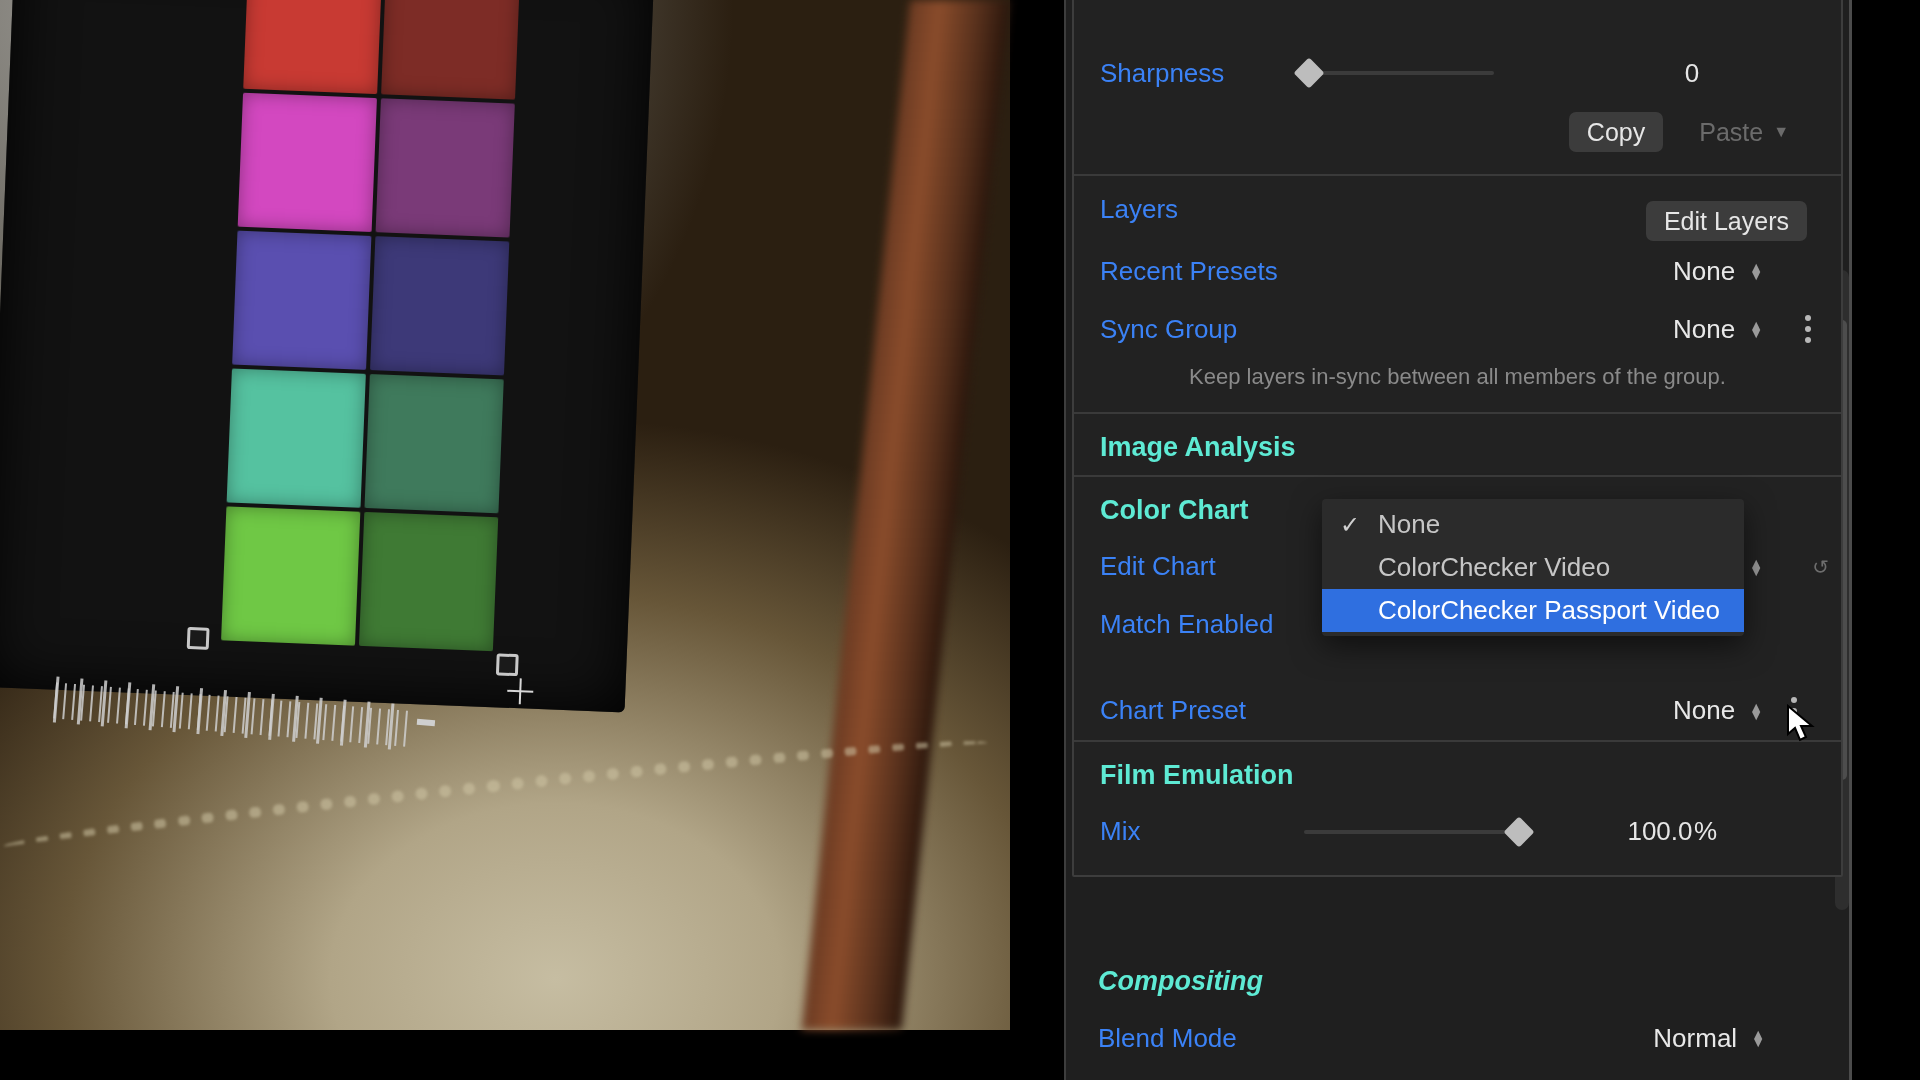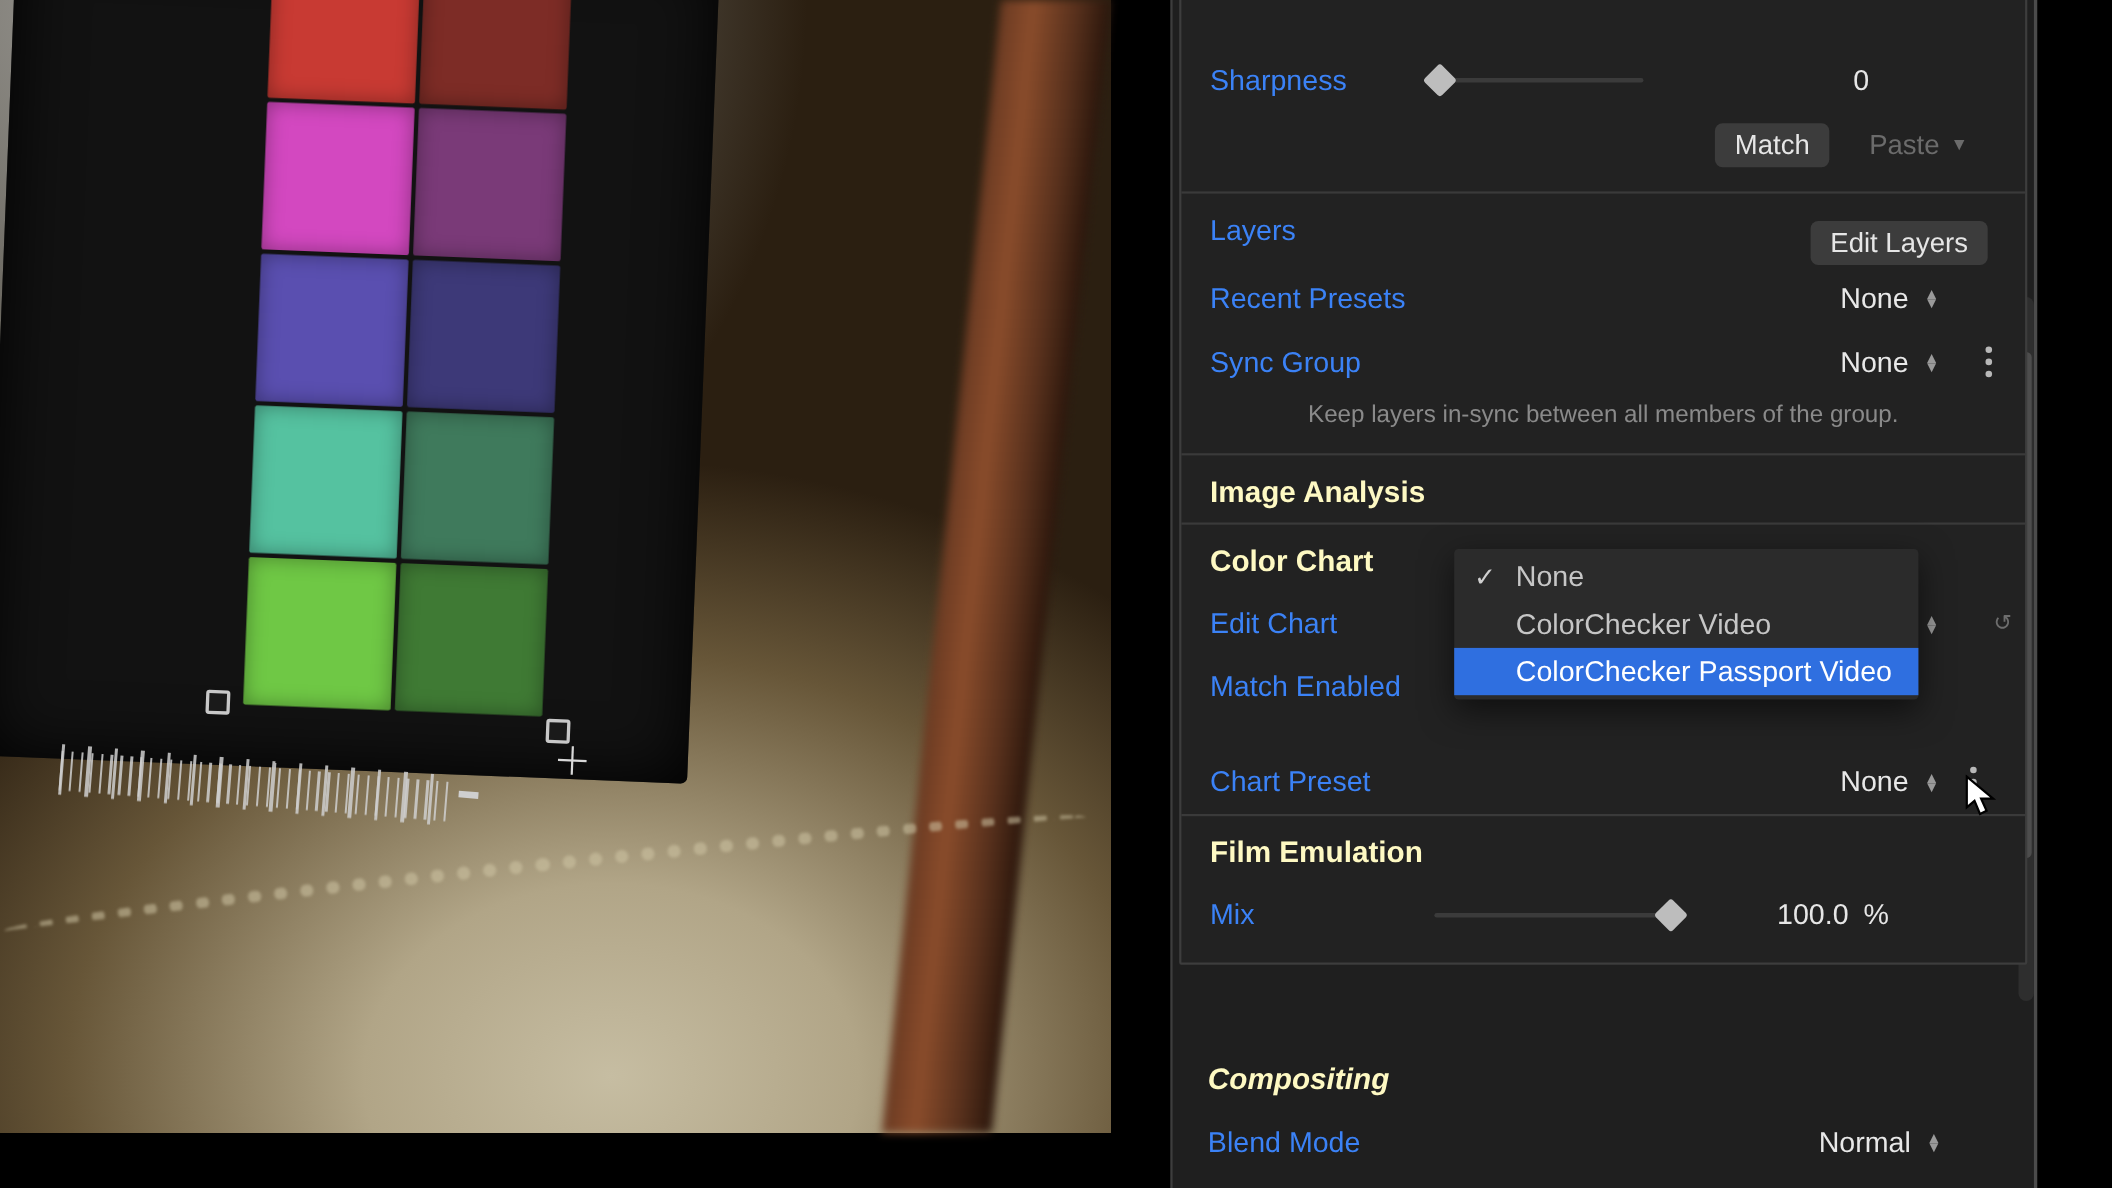--- a/index.html
+++ b/index.html
@@ -103,21 +103,21 @@
     position:absolute; left:188px; width:230px; height:4px; background:#3b3b3b; border-radius:2px;
   }
   .slider .knob {
     position:absolute; top:-9px; width:22px; height:22px;
     background:#bdbdbd; border-radius:3px; transform: rotate(45deg);
   }
   .row .reset {
     position:absolute; right:12px; font-size:20px; color:#6d6d6d;
   }
 
-  .sect { font-size:27px; font-weight:600; color:#fef9c3; padding:18px 26px 12px; }
+  .sect { font-size:27px; font-weight:600; color:#5eead4; padding:18px 26px 12px; }
   .divider { height:2px; background:#3a3a3a; margin:0; }
 
   .btn {
     display:inline-flex; align-items:center; justify-content:center;
     height:40px; padding:0 18px; border-radius:7px; font-size:25px;
     background:#3c3c3c; color:#e6e6e6; cursor:pointer;
   }
   .btn.disabled { color:#6b6b6b; background:transparent; }
   .btn .tri { margin-left:10px; font-size:16px; color:#6b6b6b; }
 
@@ -191,21 +191,21 @@
 
       <div class="row">
         <span class="lbl">Sharpness</span>
         <div class="slider" style="left:230px; width:190px;">
           <div class="knob" style="left:-6px;"></div>
         </div>
         <span class="val" style="left:548px;">0</span>
       </div>
 
       <div class="toolbar-right">
-        <div class="btn">Match</div>
+        <div class="btn">Copy</div>
         <div class="btn disabled">
           <span>Paste</span>
           <span class="tri">▼</span>
         </div>
       </div>
 
       <div class="divider"></div>
 
       <div class="row" style="height:66px;">
         <span class="lbl">Layers</span>
@@ -270,21 +270,21 @@
       </div>
 
       <div class="divider"></div>
 
       <div class="sect">Film Emulation</div>
       <div class="row">
         <span class="lbl">Mix</span>
         <div class="slider" style="left:230px; width:220px;">
           <div class="knob" style="left:calc(100% - 16px);"></div>
         </div>
-        <span class="val" style="left:504px;">100.0</span>
+        <span class="val" style="left:516px;">100.0</span>
         <span class="suffix">%</span>
       </div>
 
       <div style="height:14px"></div>
     </div>
 
     <div style="position:absolute; left:6px; right:6px; top:938px;">
       <div class="sect" style="padding-top:28px;font-style:italic;">Compositing</div>
 
       <div class="row">

